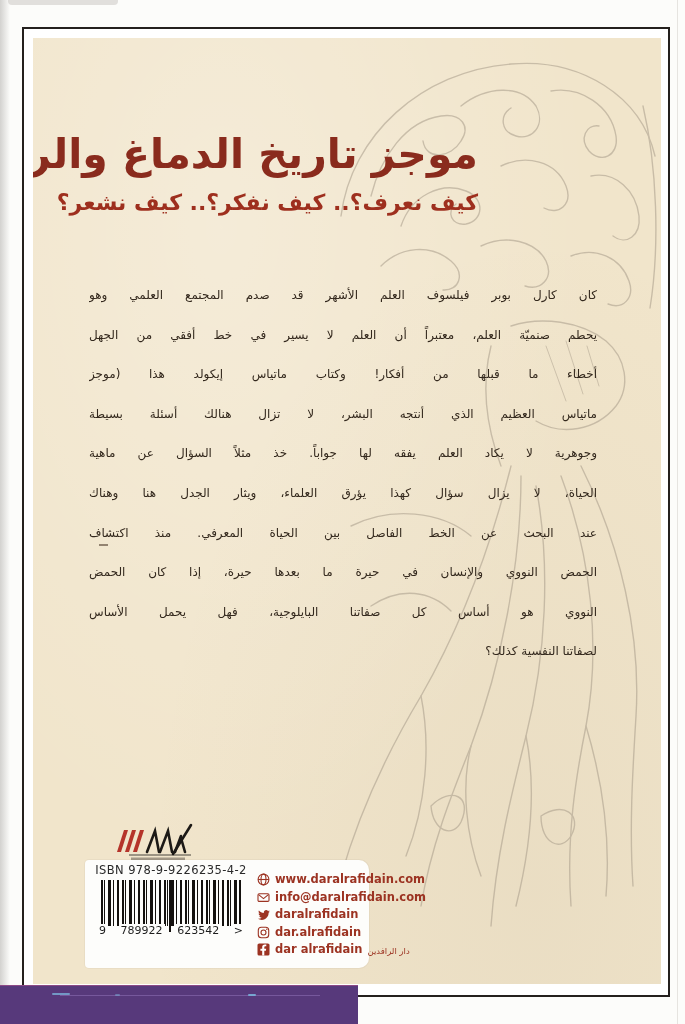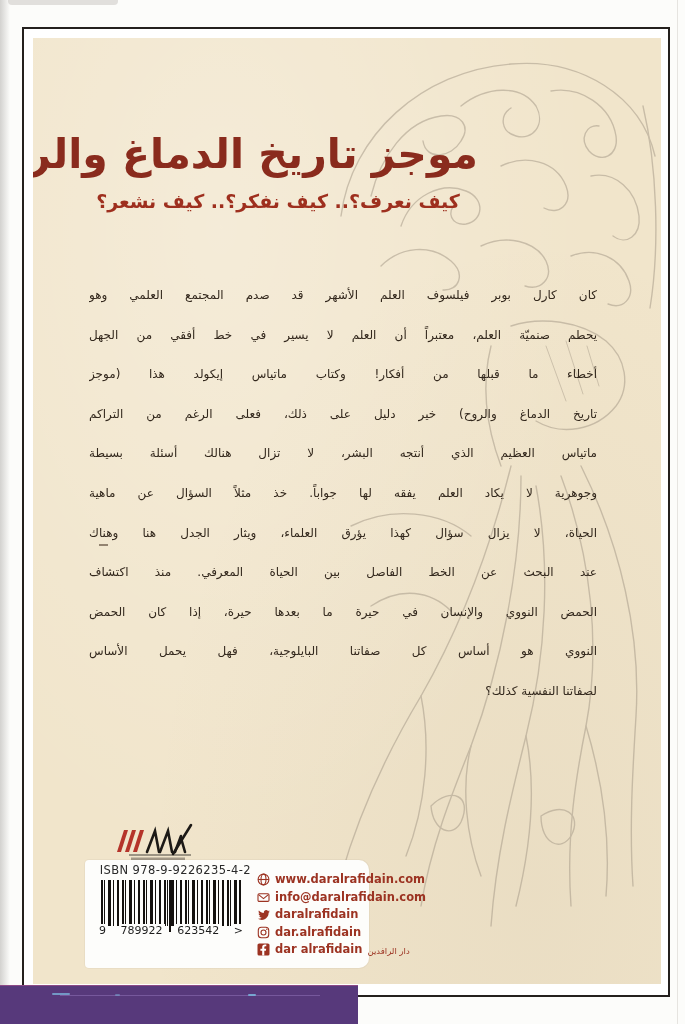--- a/index.html
+++ b/index.html
@@ -19,36 +19,36 @@
   
   .cover{position:absolute;left:33px;top:38px;width:628px;height:946px;background:#f1e5cb;overflow:hidden;}
   .cover-grain{position:absolute;inset:0;
     background:radial-gradient(ellipse at 30% 20%,rgba(255,255,255,.25),rgba(0,0,0,0) 60%),
                radial-gradient(ellipse at 80% 90%,rgba(120,100,70,.06),rgba(0,0,0,0) 55%);}
 
   .brain-sketch{position:absolute;left:278px;top:8px;width:350px;height:930px;opacity:.55;}
 
   .title-wrap{position:absolute;left:45px;top:92px;width:400px;text-align:center;direction:rtl;}
   .book-title{font-size:41px;font-weight:bold;color:#8a2b1d;white-space:nowrap;letter-spacing:-1px;}
-  .book-subtitle{margin-top:12px;font-size:19px;font-weight:bold;color:#9e2f1e;white-space:nowrap;}
+  .book-subtitle{margin-top:12px;font-size:22px;font-weight:bold;color:#9e2f1e;white-space:nowrap;}
 
   .blurb{position:absolute;right:64px;top:238px;width:508px;direction:rtl;color:#33281d;font-size:12px;}
   .blurb .line{height:39.6px;line-height:39.6px;overflow:hidden;text-align:justify;text-align-last:justify;}
   .blurb .line:last-child{text-align-last:right;}
 
   .stray-dash{position:absolute;left:66px;top:506px;width:9px;height:2px;background:#6b5a48;opacity:.7;}
 
   
   .logo{position:absolute;left:76px;top:780px;width:90px;height:50px;}
 
   
   .info-box{position:absolute;left:52px;top:822px;width:284px;height:108px;background:#fdfdfb;
     border-radius:4px 10px 10px 4px;box-shadow:0 0 0 1px rgba(0,0,0,.03);}
   .isbn-area{position:absolute;left:6px;top:3px;width:160px;height:100px;}
-  .isbn-label{font-size:11.5px;color:#2a2a2a;text-align:right;letter-spacing:.4px;white-space:nowrap;}
+  .isbn-label{font-size:11.5px;color:#2a2a2a;text-align:center;letter-spacing:.4px;white-space:nowrap;}
   .barcode{position:relative;width:148px;height:54px;margin:3px auto 0;}
   .bars{position:absolute;left:4px;top:0;width:140px;height:46px;
     background:repeating-linear-gradient(90deg,#14110e 0 2px,#fdfdfb 2px 3px,#14110e 3px 4px,#fdfdfb 4px 7px,#14110e 7px 10px,#fdfdfb 10px 12px,#14110e 12px 13px,#fdfdfb 13px 16px,#14110e 16px 18px,#fdfdfb 18px 21px);}
   .guard{position:absolute;top:0;width:2px;height:52px;background:#14110e;}
   .g1{left:4px}.g2{left:72px}.g3{left:142px}
   .digits{position:absolute;left:0;top:44px;width:148px;display:flex;justify-content:space-between;
     font-size:11px;color:#1d1d1d;background:transparent;}
   .digits span{background:#fdfdfb;padding:0 2px;}
 
   .contact{position:absolute;left:172px;top:12px;width:108px;display:flex;flex-direction:column;gap:3.5px;}
@@ -113,21 +113,20 @@
 
     <div class="title-wrap">
       <div class="book-title">موجز تاريخ الدماغ والروح</div>
       <div class="book-subtitle">كيف نعرف؟.. كيف نفكر؟.. كيف نشعر؟</div>
     </div>
 
     <div class="blurb">
       <div class="line">كان كارل بوبر فيلسوف العلم الأشهر قد صدم المجتمع العلمي وهو</div>
       <div class="line">يحطم صنميّة العلم، معتبراً أن العلم لا يسير في خط أفقي من الجهل</div>
       <div class="line">أخطاء ما قبلها من أفكار! وكتاب ماتياس إيكولد هذا (موجز</div>
-      <div class="line">تاريخ الدماغ والروح) خير دليل على ذلك، فعلى الرغم من التراكم</div>
       <div class="line">ماتياس العظيم الذي أنتجه البشر، لا تزال هنالك أسئلة بسيطة</div>
       <div class="line">وجوهرية لا يكاد العلم يفقه لها جواباً. خذ مثلاً السؤال عن ماهية</div>
       <div class="line">الحياة، لا يزال سؤال كهذا يؤرق العلماء، ويثار الجدل هنا وهناك</div>
       <div class="line">عند البحث عن الخط الفاصل بين الحياة المعرفي. منذ اكتشاف</div>
       <div class="line">الحمض النووي والإنسان في حيرة ما بعدها حيرة، إذا كان الحمض</div>
       <div class="line">النووي هو أساس كل صفاتنا البايلوجية، فهل يحمل الأساس</div>
       <div class="line">لصفاتنا النفسية كذلك؟</div>
     </div>
 
     <div class="stray-dash"></div>

